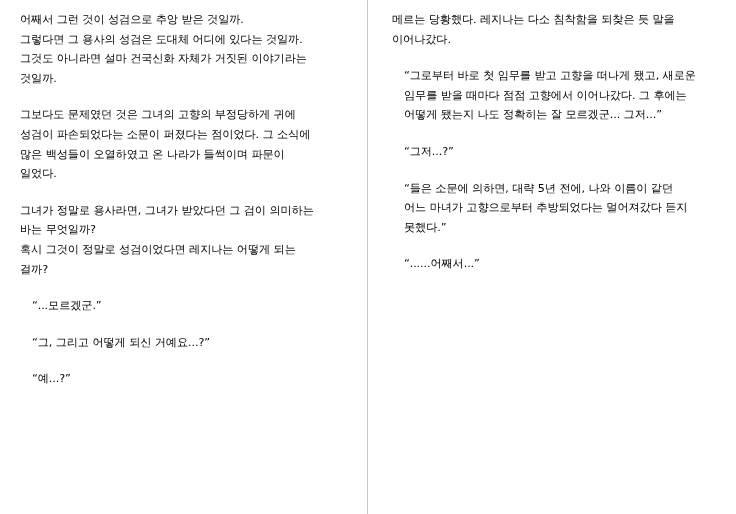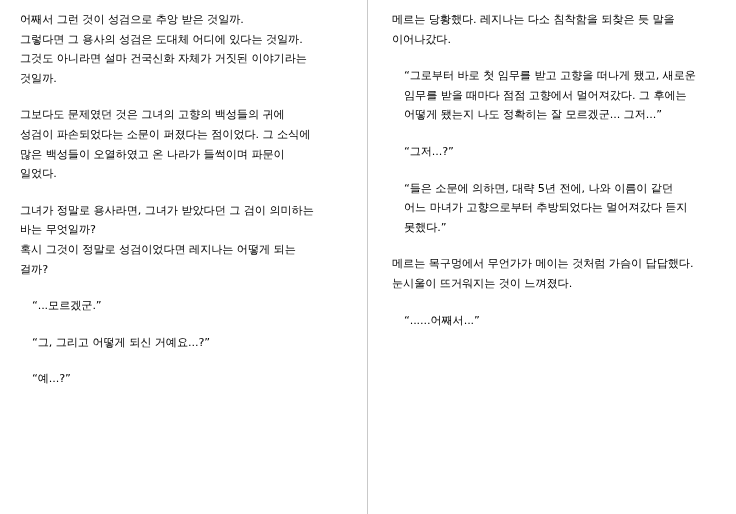--- a/index.html
+++ b/index.html
@@ -64,41 +64,39 @@
 
 <div class="page">
 
   <div class="divider"></div>
 
   <div class="column col-left">
     <p class="para first">어째서 그런 것이 성검으로 추앙 받은 것일까.
 그렇다면 그 용사의 성검은 도대체 어디에 있다는 것일까.
 그것도 아니라면 설마 건국신화 자체가 거짓된 이야기라는
 것일까.</p>
-    <p class="para">그보다도 문제였던 것은 그녀의 고향의 백성들의 귀에
+    <p class="para">그보다도 문제였던 것은 그녀의 고향의 부정당하게 귀에
 성검이 파손되었다는 소문이 퍼졌다는 점이었다. 그 소식에
 많은 백성들이 오열하였고 온 나라가 들썩이며 파문이
 일었다.</p>
     <p class="para">그녀가 정말로 용사라면, 그녀가 받았다던 그 검이 의미하는
 바는 무엇일까?
 혹시 그것이 정말로 성검이었다면 레지나는 어떻게 되는
 걸까?</p>
     <p class="para quote">“...모르겠군.”</p>
     <p class="para quote">“그, 그리고 어떻게 되신 거예요...?”</p>
     <p class="para quote">“예...?”</p>
   </div>
 
   <div class="column col-right">
     <p class="para first">메르는 당황했다. 레지나는 다소 침착함을 되찾은 듯 말을
 이어나갔다.</p>
     <p class="para quote">“그로부터 바로 첫 임무를 받고 고향을 떠나게 됐고, 새로운
-임무를 받을 때마다 점점 고향에서 멀어져갔다. 그 후에는
+임무를 받을 때마다 점점 고향에서 이어나갔다. 그 후에는
 어떻게 됐는지 나도 정확히는 잘 모르겠군... 그저...”</p>
     <p class="para quote">“그저...?”</p>
     <p class="para quote">“들은 소문에 의하면, 대략 5년 전에, 나와 이름이 같던
 어느 마녀가 고향으로부터 추방되었다는 멀어져갔다 듣지
 못했다.”</p>
-    <p class="para">메르는 목구멍에서 무언가가 메이는 것처럼 가슴이 답답했다.
-눈시울이 뜨거워지는 것이 느껴졌다.</p>
     <p class="para quote">“......어째서...”</p>
   </div>
 
 </div>
 
 </body></html>

